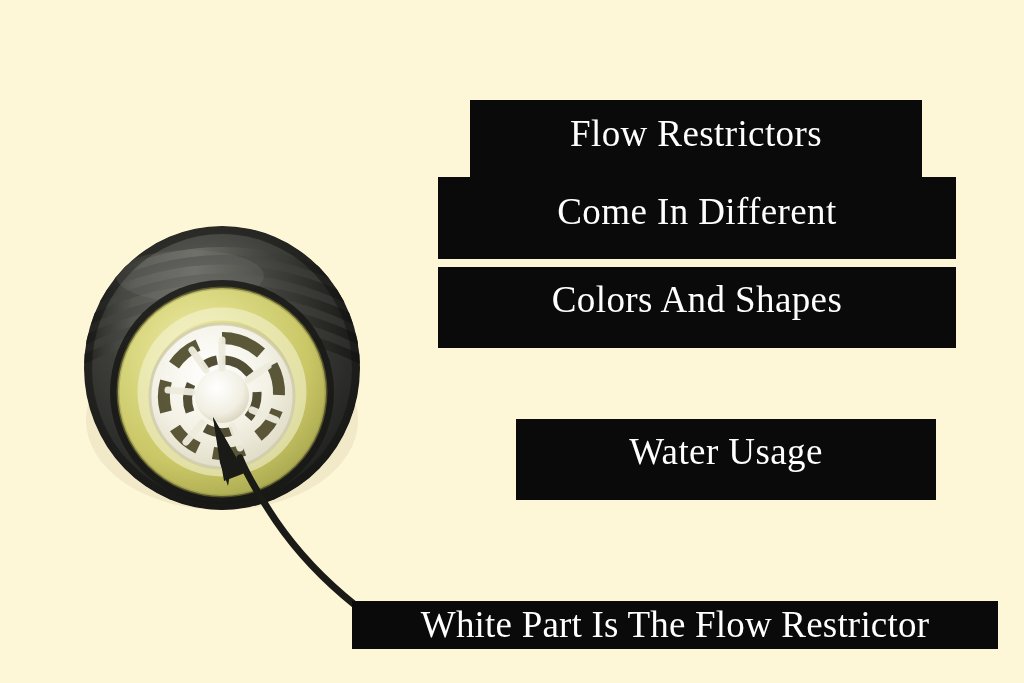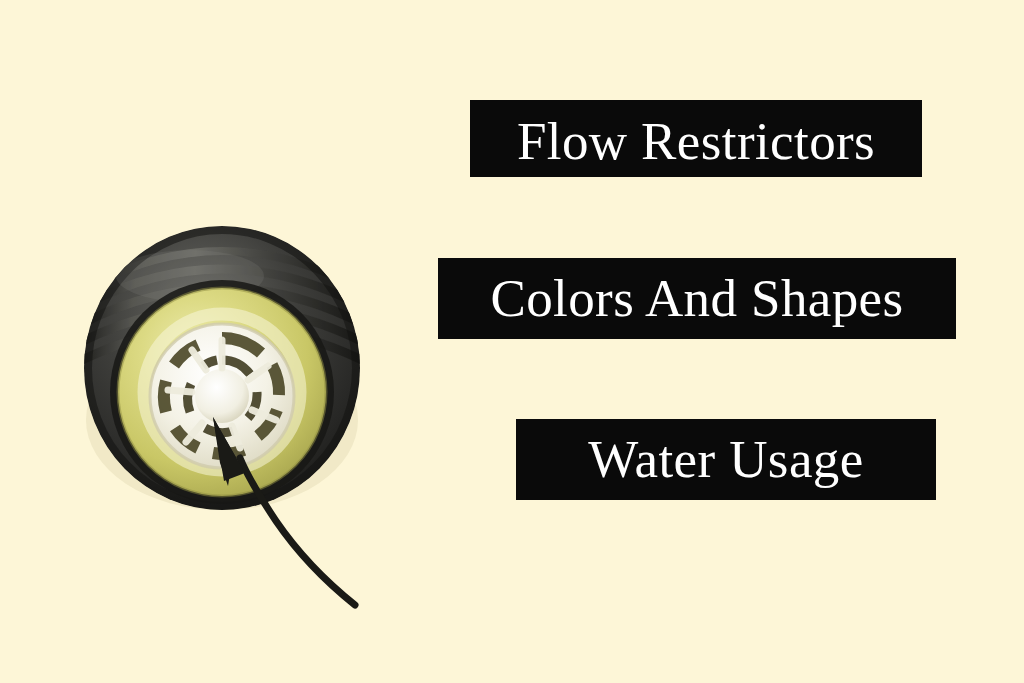--- a/index.html
+++ b/index.html
@@ -27,29 +27,29 @@
     flex-direction: column;
     align-items: center;
     pointer-events: none;
   }
   .hl-row {
     display: block;
     background: #0a0a0a;
     color: #ffffff;
     font-family: "Liberation Serif", "DejaVu Serif", serif;
     font-weight: 400;
-    font-size: 53px;
+    font-size: 37px;
     line-height: 1.0;
     letter-spacing: 0.4px;
     white-space: nowrap;
     text-align: center;
   }
   .hl-1 { position: absolute; left: 470px;  top: 100px; width: 452px; height: 77px;  padding-top: 15px; box-sizing: border-box; }
   .hl-2 { position: absolute; left: 438px;  top: 177px; width: 518px; height: 82px;  padding-top: 16px; box-sizing: border-box; }
-  .hl-3 { position: absolute; left: 438px;  top: 258px; width: 518px; height: 81px;  padding-top: 14px; box-sizing: border-box; }
+  .hl-3 { position: absolute; left: 438px;  top: 267px; width: 518px; height: 81px;  padding-top: 14px; box-sizing: border-box; }
   .hl-4 { position: absolute; left: 496px;  top: 340px; width: 400px; height: 79px;  padding-top: 14px; box-sizing: border-box; }
   .hl-5 { position: absolute; left: 516px;  top: 419px; width: 420px; height: 81px;  padding-top: 14px; box-sizing: border-box; }
 
   
   .caption-bar {
     position: absolute;
     left: 352px;
     top: 601px;
     width: 646px;
     height: 48px;
@@ -199,18 +199,20 @@
         <path d="M 355 605 C 330 585 300 556 276 521 C 260 497 248 477 240 458" fill="none" stroke="#1a1a16" stroke-width="7" stroke-linecap="round"></path>
 
         <path d="M 213 417 L 243 470 L 232 462 L 228 486 L 220 463 L 213 417 Z" fill="#1a1a16"></path>
         <path d="M 213 417 L 245 473 L 224 481 Z" fill="#1a1a16"></path>
       </g>
     </svg>
   </div>
 
   <div class="headline">
     <div class="hl-row hl-1">Flow Restrictors</div>
+    <div class="hl-row hl-2">Come In Different</div>
     <div class="hl-row hl-3">Colors And Shapes</div>
     <div class="hl-row hl-5">Water Usage</div>
   </div>
 
+  <div class="caption-bar">White Part Is The Flow Restrictor</div>
 
 </div>
 
 </body></html>

